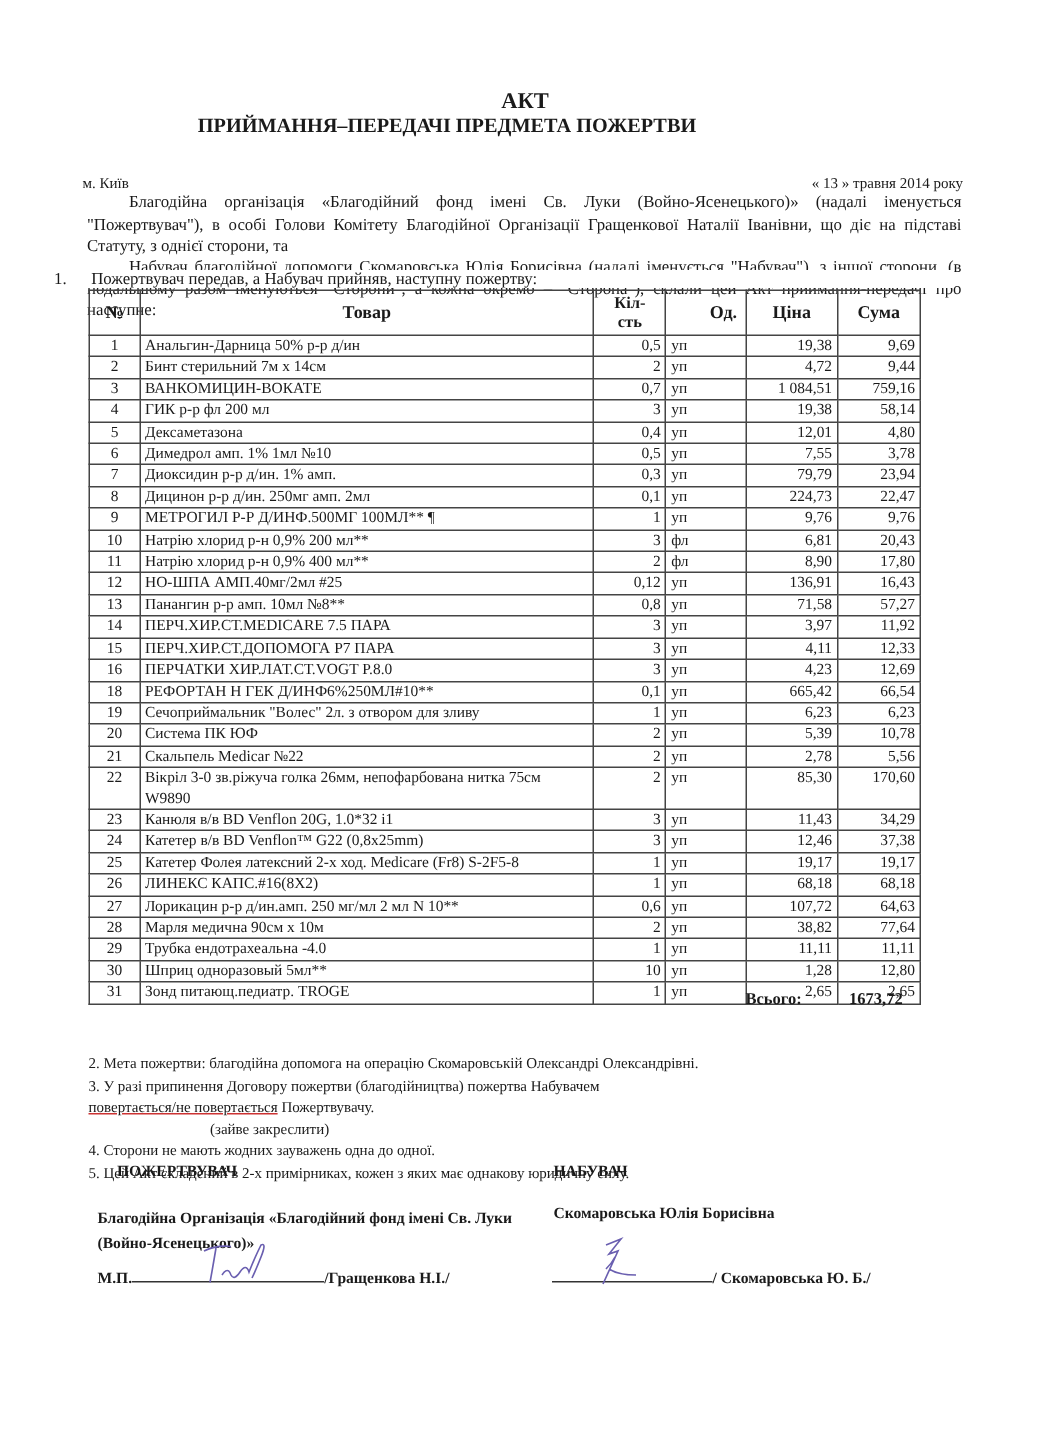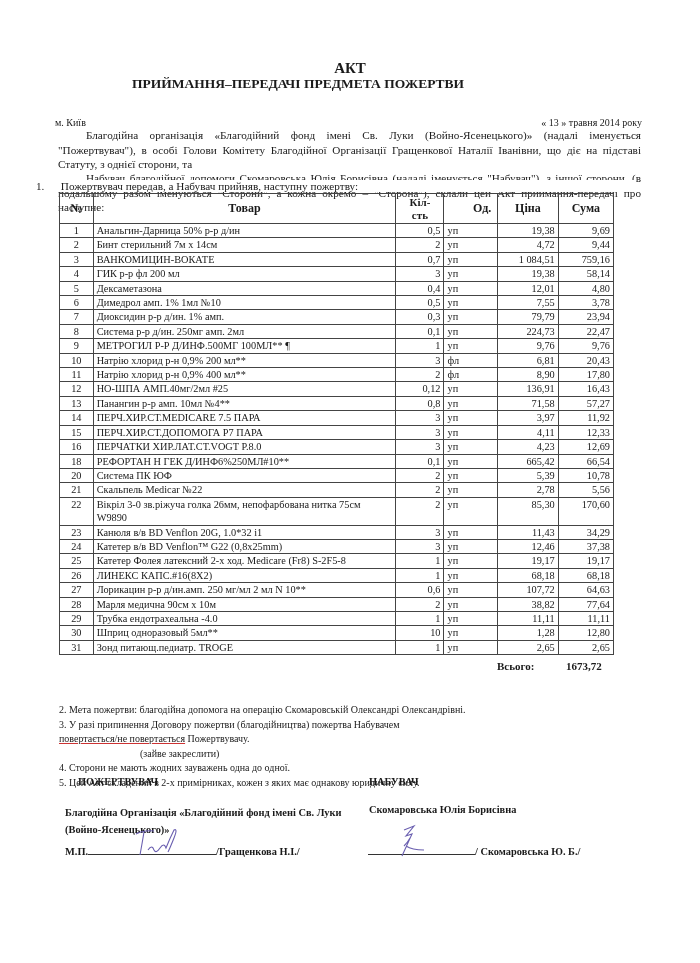--- a/index.html
+++ b/index.html
@@ -145,21 +145,21 @@
       <tr>
         <td class="c-no">7</td>
         <td class="c-name">Диоксидин р-р д/ин. 1% амп.</td>
         <td class="c-qty">0,3</td>
         <td class="c-unit">уп</td>
         <td class="c-price">79,79</td>
         <td class="c-sum">23,94</td>
       </tr>
       <tr>
         <td class="c-no">8</td>
-        <td class="c-name">Система р-р д/ин. 250мг амп. 2мл</td>
+        <td class="c-name">Дицинон р-р д/ин. 250мг амп. 2мл</td>
         <td class="c-qty">0,1</td>
         <td class="c-unit">уп</td>
         <td class="c-price">224,73</td>
         <td class="c-sum">22,47</td>
       </tr>
       <tr>
         <td class="c-no">9</td>
         <td class="c-name">МЕТРОГИЛ Р-Р Д/ИНФ.500МГ 100МЛ** ¶</td>
         <td class="c-qty">1</td>
         <td class="c-unit">уп</td>
@@ -185,21 +185,21 @@
       <tr>
         <td class="c-no">12</td>
         <td class="c-name">НО-ШПА АМП.40мг/2мл #25</td>
         <td class="c-qty">0,12</td>
         <td class="c-unit">уп</td>
         <td class="c-price">136,91</td>
         <td class="c-sum">16,43</td>
       </tr>
       <tr>
         <td class="c-no">13</td>
-        <td class="c-name">Панангин р-р амп. 10мл №4**</td>
+        <td class="c-name">Панангин р-р амп. 10мл №8**</td>
         <td class="c-qty">0,8</td>
         <td class="c-unit">уп</td>
         <td class="c-price">71,58</td>
         <td class="c-sum">57,27</td>
       </tr>
       <tr>
         <td class="c-no">14</td>
         <td class="c-name">ПЕРЧ.ХИР.СТ.MEDICARE 7.5 ПАРА</td>
         <td class="c-qty">3</td>
         <td class="c-unit">уп</td>
@@ -222,20 +222,28 @@
         <td class="c-price">4,23</td>
         <td class="c-sum">12,69</td>
       </tr>
       <tr>
         <td class="c-no">18</td>
         <td class="c-name">РЕФОРТАН Н ГЕК Д/ИНФ6%250МЛ#10**</td>
         <td class="c-qty">0,1</td>
         <td class="c-unit">уп</td>
         <td class="c-price">665,42</td>
         <td class="c-sum">66,54</td>
+      </tr>
+      <tr>
+        <td class="c-no">19</td>
+        <td class="c-name">Сечоприймальник "Волес" 2л. з отвором для зливу</td>
+        <td class="c-qty">1</td>
+        <td class="c-unit">уп</td>
+        <td class="c-price">6,23</td>
+        <td class="c-sum">6,23</td>
       </tr>
       <tr>
         <td class="c-no">20</td>
         <td class="c-name">Система ПК ЮФ</td>
         <td class="c-qty">2</td>
         <td class="c-unit">уп</td>
         <td class="c-price">5,39</td>
         <td class="c-sum">10,78</td>
       </tr>
       <tr>

